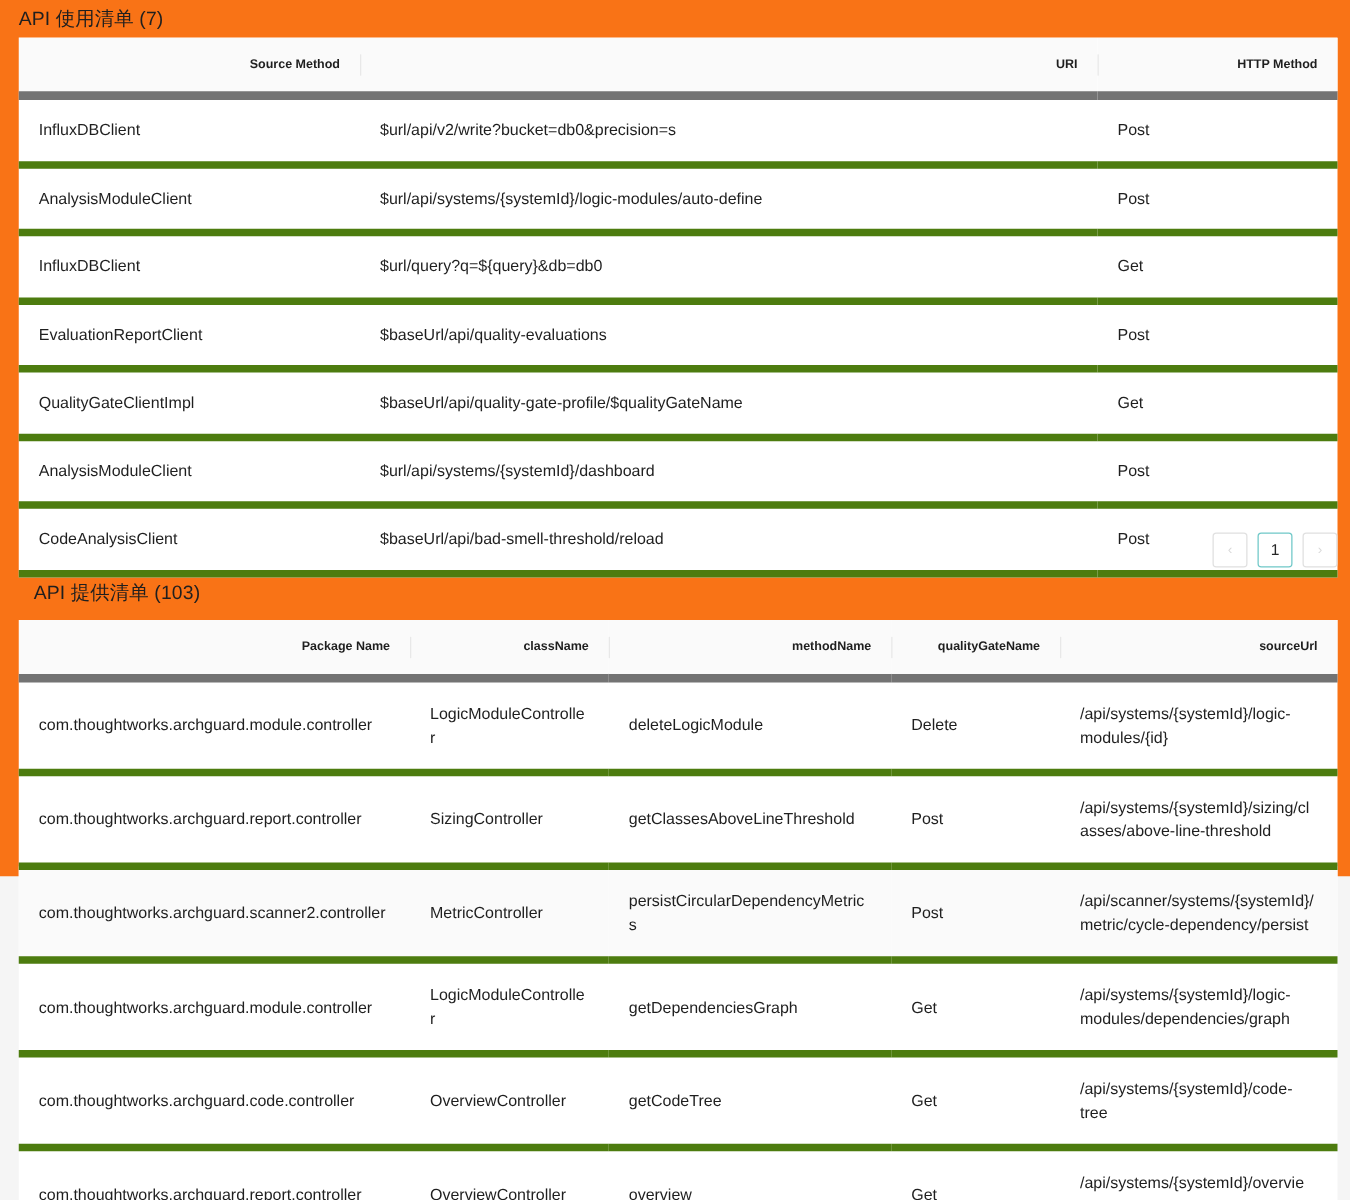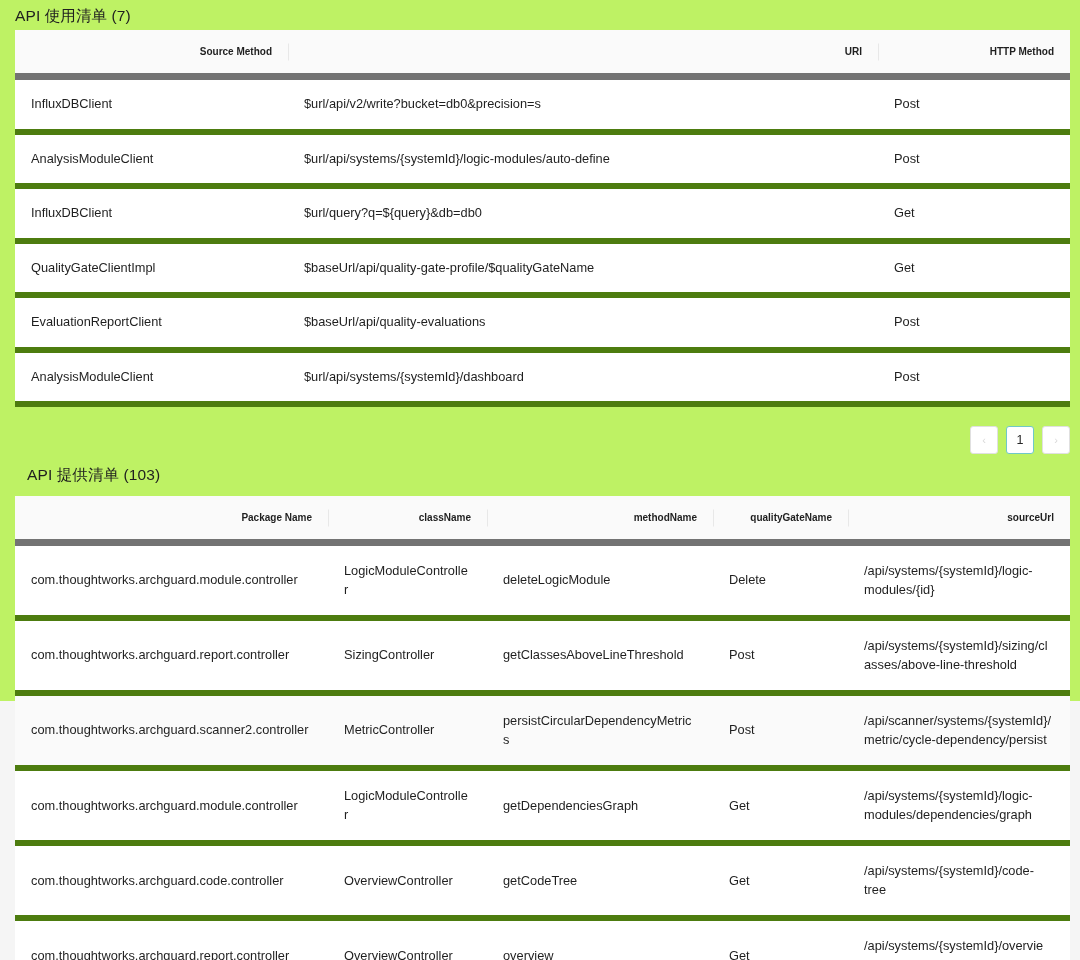--- a/index.html
+++ b/index.html
@@ -7,21 +7,21 @@
   html, body {
     margin: 0; padding: 0;
     width: 1080px; height: 960px;
     background: #f5f5f5;
     font-family: "Liberation Sans", "DejaVu Sans", sans-serif;
     overflow: hidden;
   }
   .page {
     width: 1080px; height: 701px;
     position: relative;
-    background: #bef264;
+    background: #f97316;
   }
 
   
   .section-title {
     font-size: 15.5px;
     color: #1f1f1f;
     font-weight: 400;
     letter-spacing: 0.1px;
     line-height: 1;
   }
@@ -154,32 +154,37 @@
             <td>AnalysisModuleClient</td>
             <td>$url/api/systems/{systemId}/logic-modules/auto-define</td>
             <td>Post</td>
           </tr>
           <tr>
             <td>InfluxDBClient</td>
             <td>$url/query?q=${query}&amp;db=db0</td>
             <td>Get</td>
           </tr>
           <tr>
+            <td>EvaluationReportClient</td>
+            <td>$baseUrl/api/quality-evaluations</td>
+            <td>Post</td>
+          </tr>
+          <tr>
             <td>QualityGateClientImpl</td>
             <td>$baseUrl/api/quality-gate-profile/$qualityGateName</td>
             <td>Get</td>
           </tr>
           <tr>
-            <td>EvaluationReportClient</td>
-            <td>$baseUrl/api/quality-evaluations</td>
-            <td>Post</td>
-          </tr>
-          <tr>
             <td>AnalysisModuleClient</td>
             <td>$url/api/systems/{systemId}/dashboard</td>
+            <td>Post</td>
+          </tr>
+          <tr>
+            <td>CodeAnalysisClient</td>
+            <td>$baseUrl/api/bad-smell-threshold/reload</td>
             <td>Post</td>
           </tr>
         </tbody>
     </table>
   </div>
 
   <div class="pagination">
     <div class="page-btn arrow">‹</div>
     <div class="page-btn active">1</div>
     <div class="page-btn arrow">›</div>

